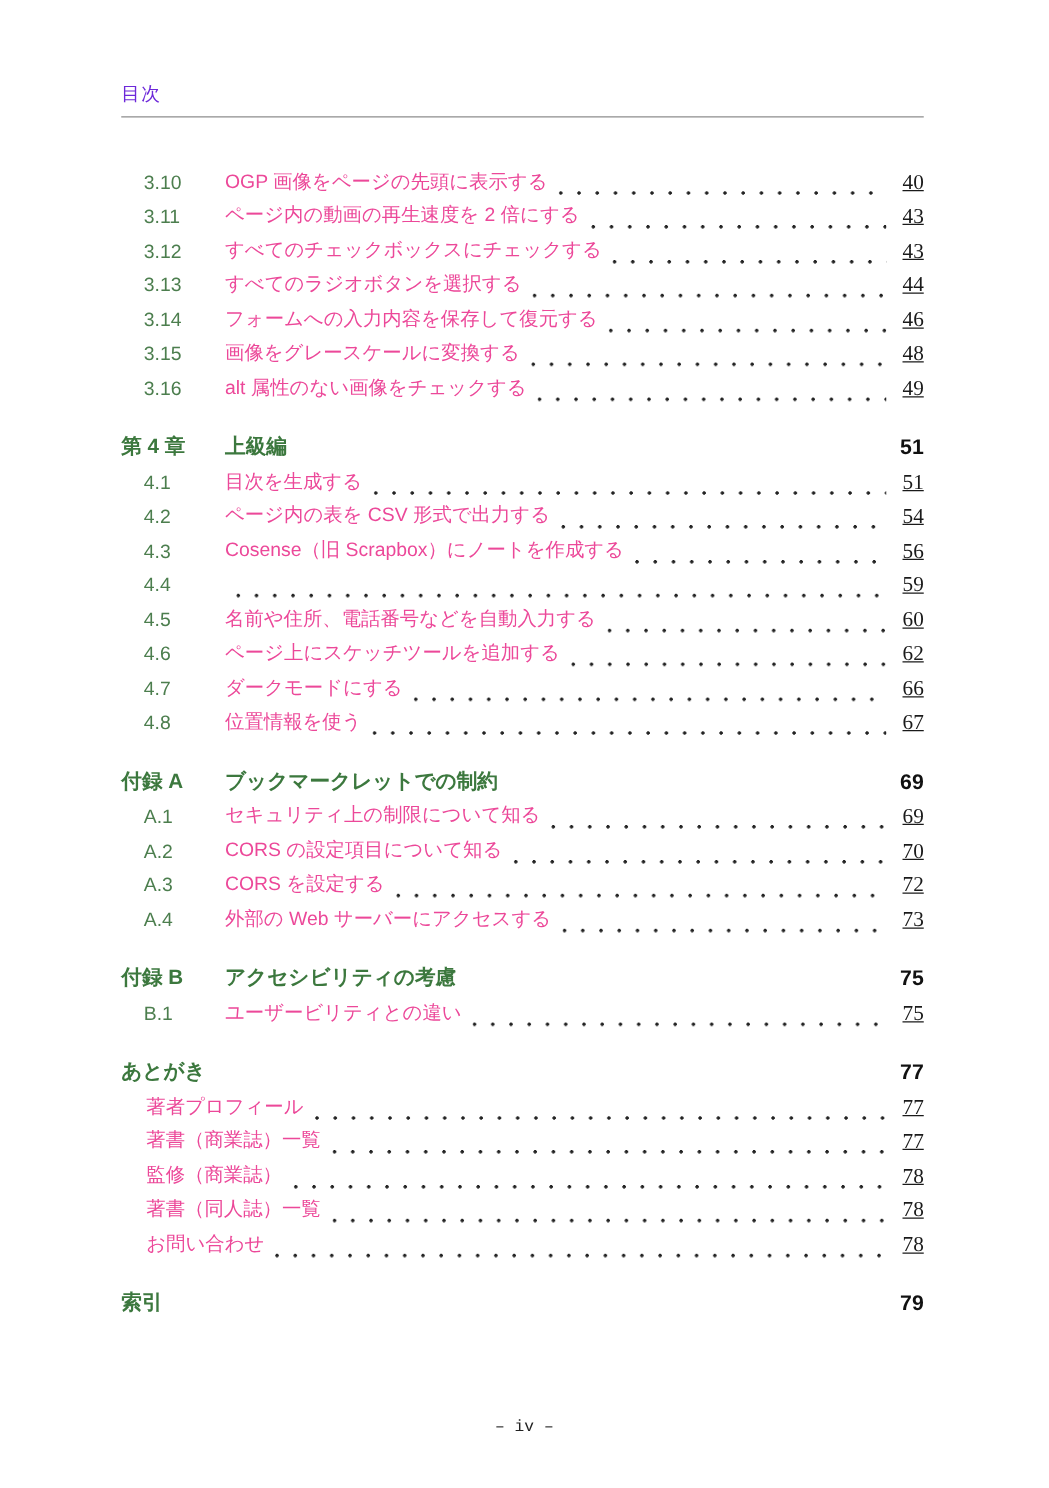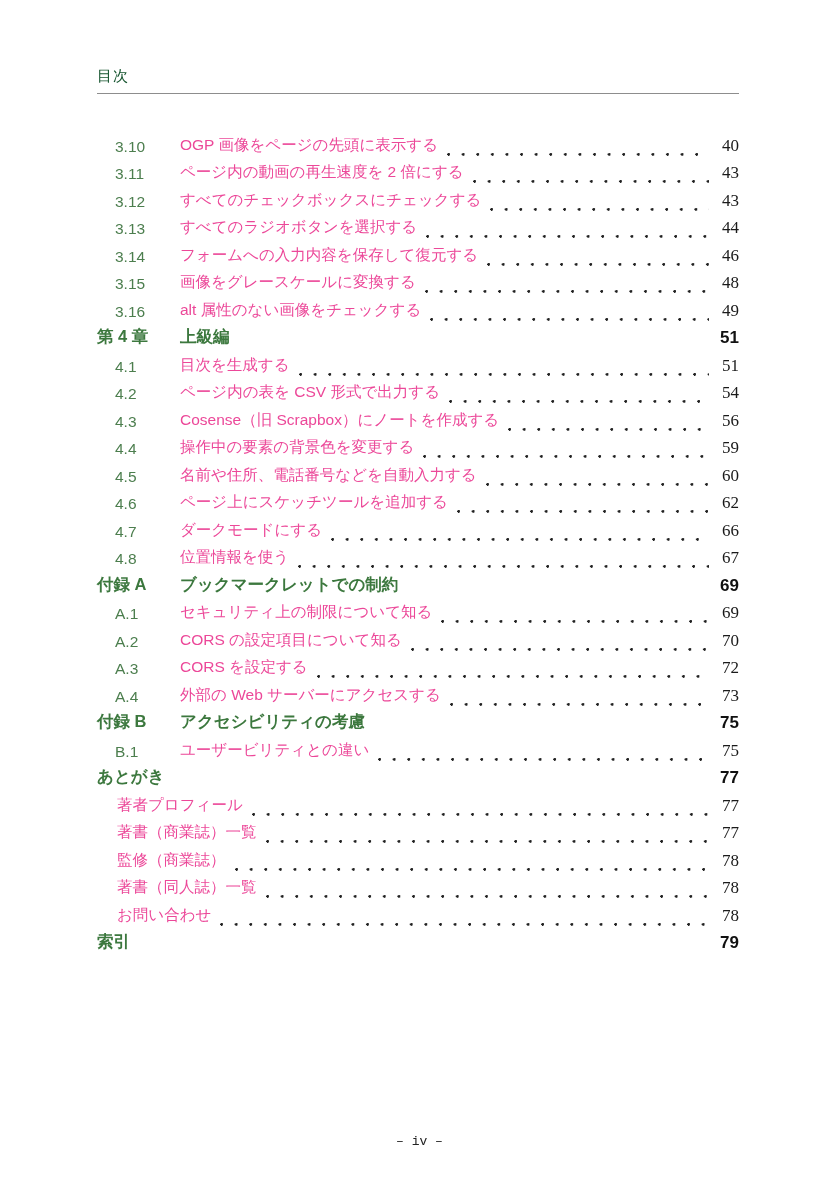--- a/index.html
+++ b/index.html
@@ -10,39 +10,40 @@
     position: relative;
     overflow: hidden;
   }
   .content {
     position: absolute;
     left: 97px; top: 66px;
     width: 642px;
   }
   .doc-title {
     font-size: 15px;
-    color: #14532d;
+    color: #6d28d9;
     letter-spacing: 1px;
     line-height: 20px;
   }
   .header-rule {
     margin-top: 7px;
     border-bottom: 1.6px solid #8d8d8d;
     height: 0;
   }
   .toc { margin-top: 34px; }
 
   .row {
     display: flex;
     align-items: flex-end;
     height: 27.5px;
     font-size: 15.5px;
     white-space: nowrap;
   }
   .g-heading {
+    margin-top: 20px;
     font-weight: bold;
     font-size: 16.5px;
   }
   .h-label { color: #3c783e; flex: none; }
   .h-label.with-title { width: 83px; }
   .h-title { color: #3c783e; flex: none; }
   .h-page {
     margin-left: auto;
     color: #111111;
     font-size: 17px;
@@ -69,20 +70,21 @@
     background-repeat: repeat-x;
     background-position: left bottom;
   }
   .pagenum {
     font-family: "Liberation Serif", "DejaVu Serif", serif;
     font-size: 17px;
     color: #1a1a1a;
     flex: none;
     text-align: right;
     min-width: 24px;
+    text-decoration: underline;
   }
   .footer {
     position: absolute;
     left: 0; right: 0;
     top: 1134px;
     text-align: center;
     font-family: Liberation Mono, monospace;
     font-size: 13px;
     color: #222222;
   }
@@ -157,21 +159,20 @@
           <span class="pagenum">54</span>
         </div>
         <div class="row">
           <span class="num">4.3</span>
           <span class="entry-title">Cosense（旧 Scrapbox）にノートを作成する</span>
           <span class="leader"></span>
           <span class="pagenum">56</span>
         </div>
         <div class="row">
           <span class="num">4.4</span>
-          <span class="entry-title">操作中の要素の背景色を変更する</span>
           <span class="leader"></span>
           <span class="pagenum">59</span>
         </div>
         <div class="row">
           <span class="num">4.5</span>
           <span class="entry-title">名前や住所、電話番号などを自動入力する</span>
           <span class="leader"></span>
           <span class="pagenum">60</span>
         </div>
         <div class="row">

